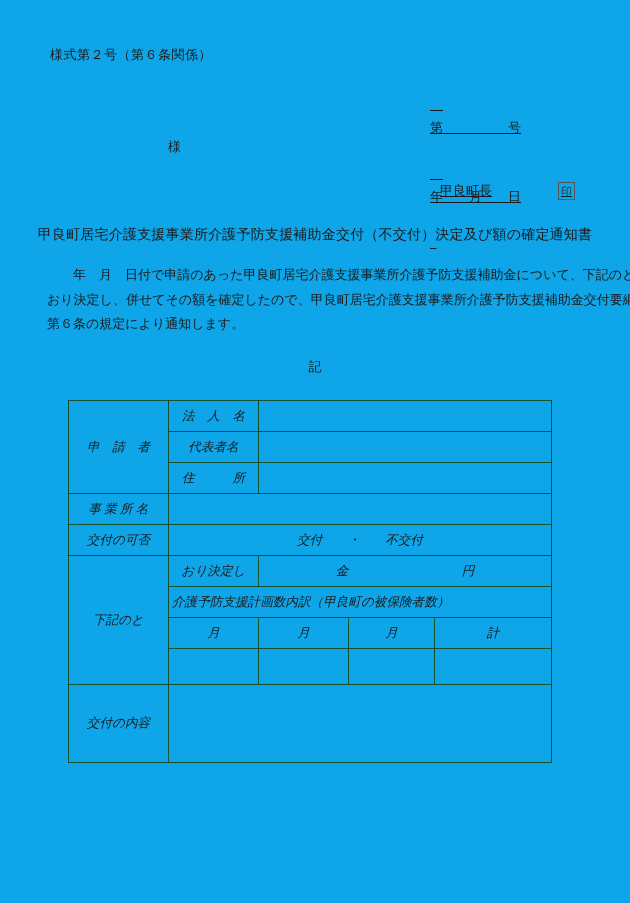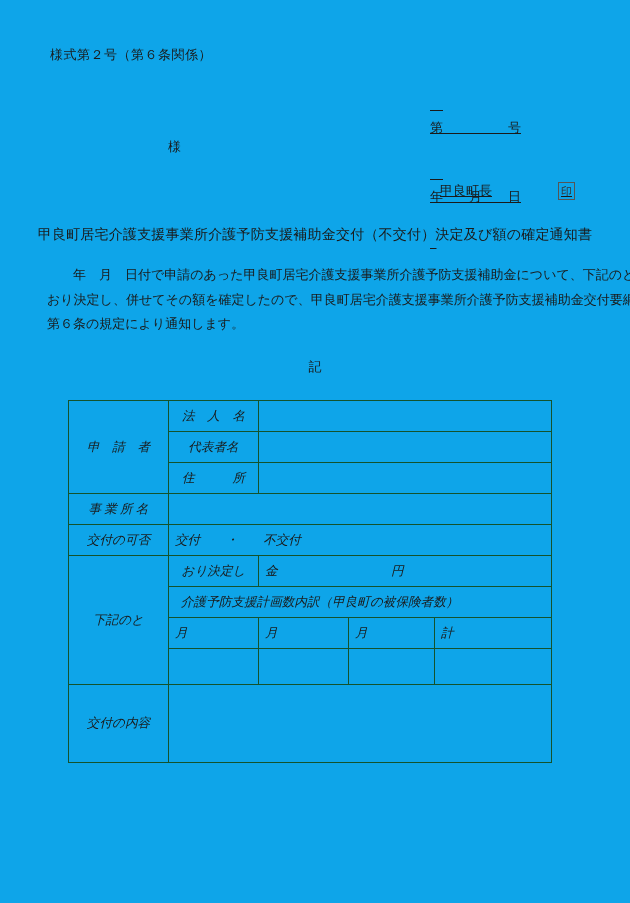--- a/index.html
+++ b/index.html
@@ -127,22 +127,22 @@
     height: 31px;
     vertical-align: middle;
     box-sizing: border-box;
     font-style: italic;
   }
   td.lbl {
     text-align: center;
     white-space: pre;
   }
   td.blank { }
-  td.center { white-space: pre; }
-  td.left-pad { text-align: left; padding-left: 12px; white-space: pre; }
+  td.center { text-align: center; white-space: pre; }
+  td.left-pad { text-align: left; padding-left: 3px; white-space: pre; }
   tr.tall-reason td { height: 78px; }
   tr.row-36 td { height: 36px; }
 </style>
 </head>
 <body>
 
 <div class="page">
 
   <div class="form-no">様式第２号（第６条関係）</div>
 

